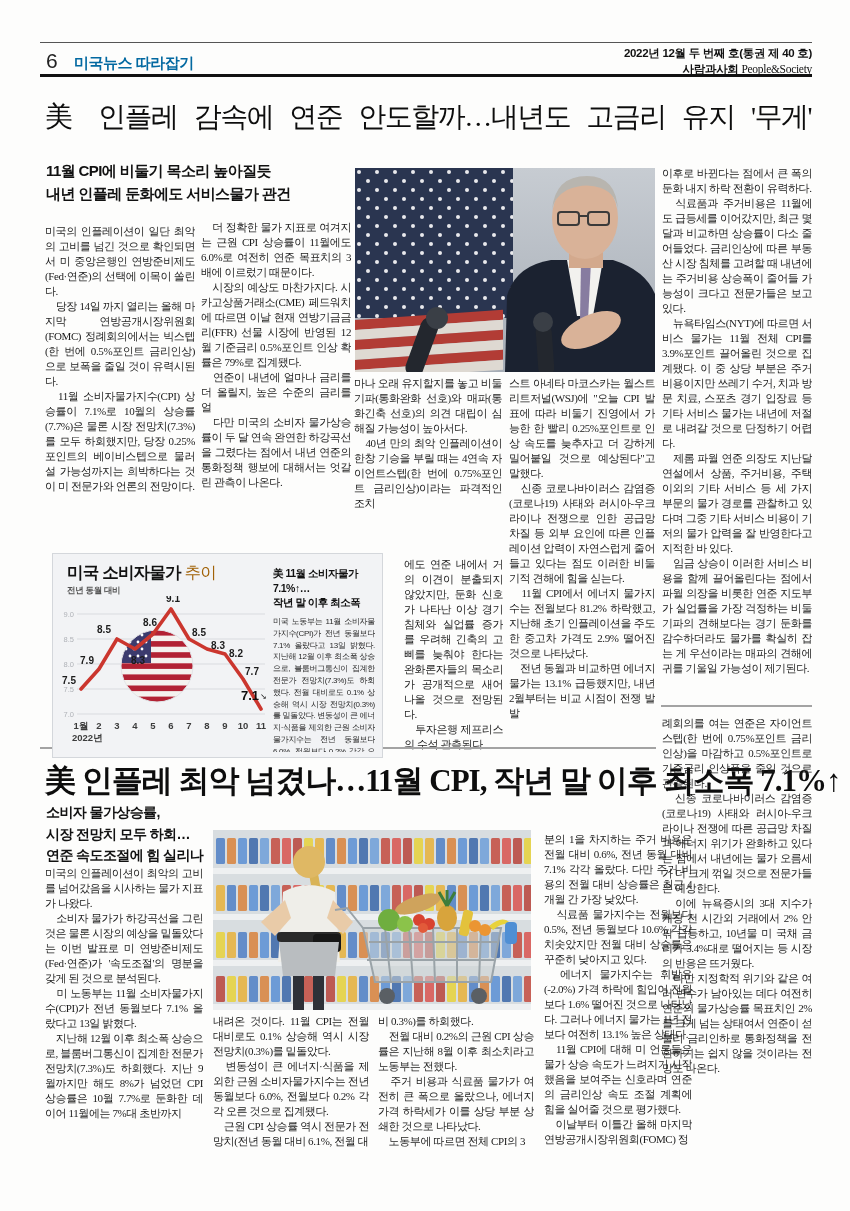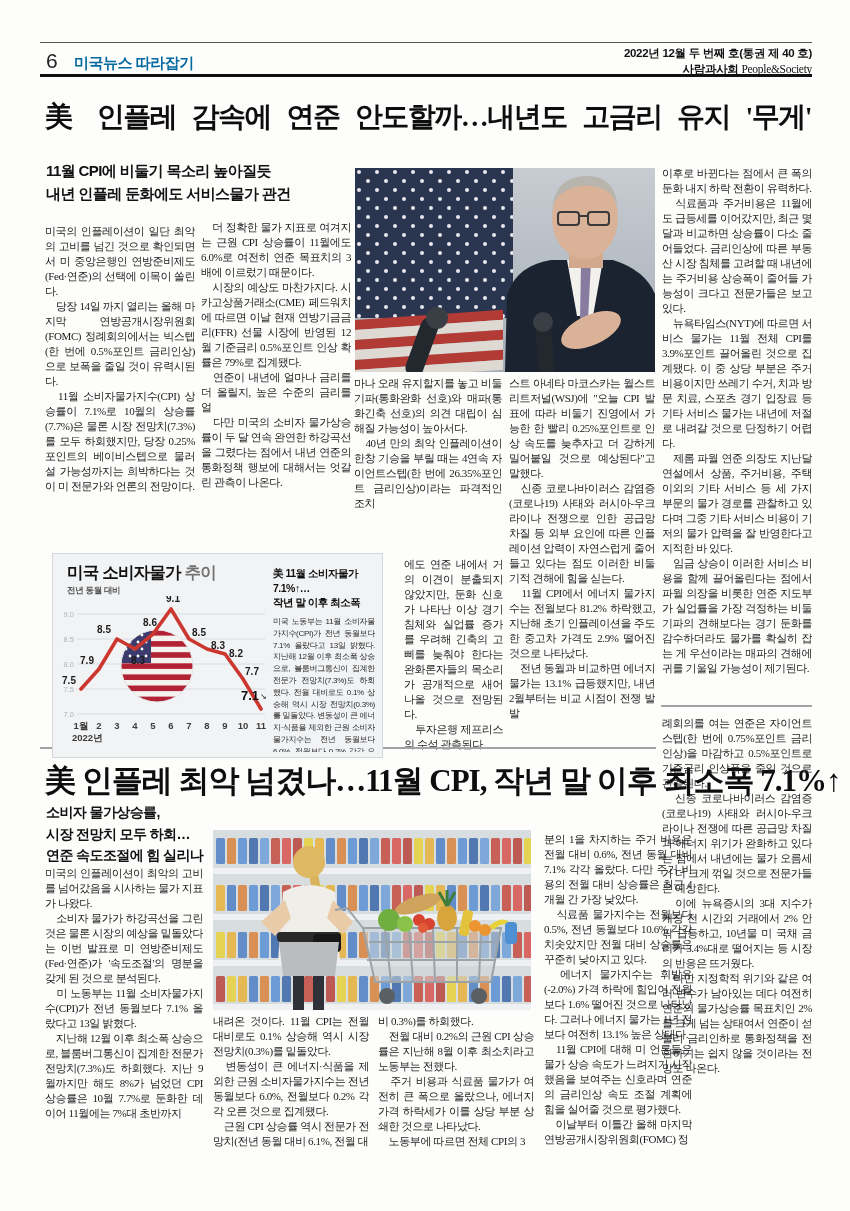--- a/index.html
+++ b/index.html
@@ -4,34 +4,34 @@
 <style>
   html,body{margin:0;padding:0;background:#e9e9e9;}
   .page{position:relative;width:850px;height:1211px;background:#fdfdfc;margin:0 auto;overflow:hidden;
         font-family:"Liberation Serif","DejaVu Serif",serif;color:#1c1c1c;}
   .abs{position:absolute;}
   .rule{background:#111;}
   .pageno{font:400 21px/1 "Liberation Sans","DejaVu Sans",sans-serif;color:#222;}
   .section-title{font:700 15px/1 "Liberation Sans","DejaVu Sans",sans-serif;color:#0369a1;letter-spacing:-0.5px;}
   .issue{font:600 11.5px/1.35 "Liberation Sans","DejaVu Sans",sans-serif;color:#111;text-align:right;letter-spacing:-0.3px;}
   .issue .en{font-family:"Liberation Serif","DejaVu Serif",serif;font-weight:400;}
-  .headline1{font-weight:700;font-size:28px;letter-spacing:-1.5px;color:#0d0d0d;width:766px;
+  .headline1{font-weight:400;font-size:28px;letter-spacing:-1.5px;color:#0d0d0d;width:766px;
              text-align:justify;text-align-last:justify;white-space:nowrap;}
   .headline2{font-weight:900;font-size:31px;letter-spacing:-1px;color:#0d0d0d;width:612px;
              text-align:justify;text-align-last:justify;white-space:nowrap;}
   .subhead{font:800 15px/1.5 "Liberation Sans","DejaVu Sans",sans-serif;color:#111;letter-spacing:-0.6px;white-space:nowrap;}
   .subhead2{font:800 14px/1.55 "Liberation Sans","DejaVu Sans",sans-serif;color:#111;letter-spacing:-0.6px;white-space:nowrap;}
   .body-col{font-size:11px;line-height:15px;letter-spacing:-0.4px;text-align:justify;color:#1b1b1b;overflow:hidden;}
   .body-col p{margin:0;}
   .photo{overflow:hidden;background:#b7bcc2;}
   .photo svg{display:block;}
   .divider{background:#a3a3a3;}
   .chartbox{background:#f2f3f5;border:1px solid #d4d7db;box-sizing:border-box;z-index:3;}
   .chart-title{font:800 16.5px/1 "Liberation Sans","DejaVu Sans",sans-serif;color:#111;letter-spacing:-0.8px;}
-  .chart-title .lite{font-weight:700;color:#737373;}
+  .chart-title .lite{font-weight:400;color:#a16207;}
   .chart-sub{font:600 8.5px/1 "Liberation Sans","DejaVu Sans",sans-serif;color:#555;letter-spacing:-0.3px;}
   .chart-side-head{font:800 10.5px/1.4 "Liberation Sans","DejaVu Sans",sans-serif;color:#111;letter-spacing:-0.5px;}
   .chart-side-body{font:400 8px/11.8px "Liberation Sans","DejaVu Sans",sans-serif;color:#2a2a2a;
                    letter-spacing:-0.3px;text-align:justify;margin-top:6px;}
   #cpi-svg text{font-family:"Liberation Sans","DejaVu Sans",sans-serif;}
 </style>
 </head>
 <body>
 
 <div class="page">
@@ -107,21 +107,21 @@
       <p>　11월 소비자물가지수(CPI) 상승률이 7.1%로 10월의 상승률(7.7%)은 물론 시장 전망치(7.3%)를 모두 하회했지만, 당장 0.25%포인트의 베이비스텝으로 물러설 가능성까지는 희박하다는 것이 미 전문가와 언론의 전망이다.</p>
     </div>
   <div class="abs body-col" style="left:201px;top:220px;width:150px;height:332px;">
       <p>　더 정확한 물가 지표로 여겨지는 근원 CPI 상승률이 11월에도 6.0%로 여전히 연준 목표치의 3배에 이르렀기 때문이다.</p>
       <p>　시장의 예상도 마찬가지다. 시카고상품거래소(CME) 페드워치에 따르면 이날 현재 연방기금금리(FFR) 선물 시장에 반영된 12월 기준금리 0.5%포인트 인상 확률은 79%로 집계됐다.</p>
       <p>　연준이 내년에 얼마나 금리를 더 올릴지, 높은 수준의 금리를 얼</p>
       <p>　다만 미국의 소비자 물가상승률이 두 달 연속 완연한 하강곡선을 그렸다는 점에서 내년 연준의 통화정책 행보에 대해서는 엇갈린 관측이 나온다.</p>
     </div>
   <div class="abs body-col" style="left:354px;top:376px;width:148px;height:180px;">
       <p>마나 오래 유지할지를 놓고 비둘기파(통화완화 선호)와 매파(통화긴축 선호)의 의견 대립이 심해질 가능성이 높아서다.</p>
-      <p>　40년 만의 최악 인플레이션이 한창 기승을 부릴 때는 4연속 자이언트스텝(한 번에 26.35%포인트 금리인상)이라는 파격적인 조치</p>
+      <p>　40년 만의 최악 인플레이션이 한창 기승을 부릴 때는 4연속 자이언트스텝(한 번에 0.75%포인트 금리인상)이라는 파격적인 조치</p>
     </div>
   <div class="abs body-col" style="left:404px;top:557px;width:99px;height:196px;">
       <p>에도 연준 내에서 거의 이견이 분출되지 않았지만, 둔화 신호가 나타난 이상 경기 침체와 실업률 증가를 우려해 긴축의 고삐를 늦춰야 한다는 완화론자들의 목소리가 공개적으로 새어 나올 것으로 전망된다.</p>
       <p>　투자은행 제프리스의 수석 관측된다</p>
     </div>
   <div class="abs body-col" style="left:509px;top:376px;width:146px;height:378px;">
       <p>스트 아네타 마코스카는 월스트리트저널(WSJ)에 "오늘 CPI 발표에 따라 비둘기 진영에서 가능한 한 빨리 0.25%포인트로 인상 속도를 늦추자고 더 강하게 밀어붙일 것으로 예상된다"고 말했다.</p>
       <p>　신종 코로나바이러스 감염증(코로나19) 사태와 러시아-우크라이나 전쟁으로 인한 공급망 차질 등 외부 요인에 따른 인플레이션 압력이 자연스럽게 줄어들고 있다는 점도 이러한 비둘기적 견해에 힘을 싣는다.</p>
       <p>　11월 CPI에서 에너지 물가지수는 전월보다 81.2% 하락했고, 지난해 초기 인플레이션을 주도한 중고차 가격도 2.9% 떨어진 것으로 나타났다.</p>
       <p>　전년 동월과 비교하면 에너지 물가는 13.1% 급등했지만, 내년 2월부터는 비교 시점이 전쟁 발발</p>

